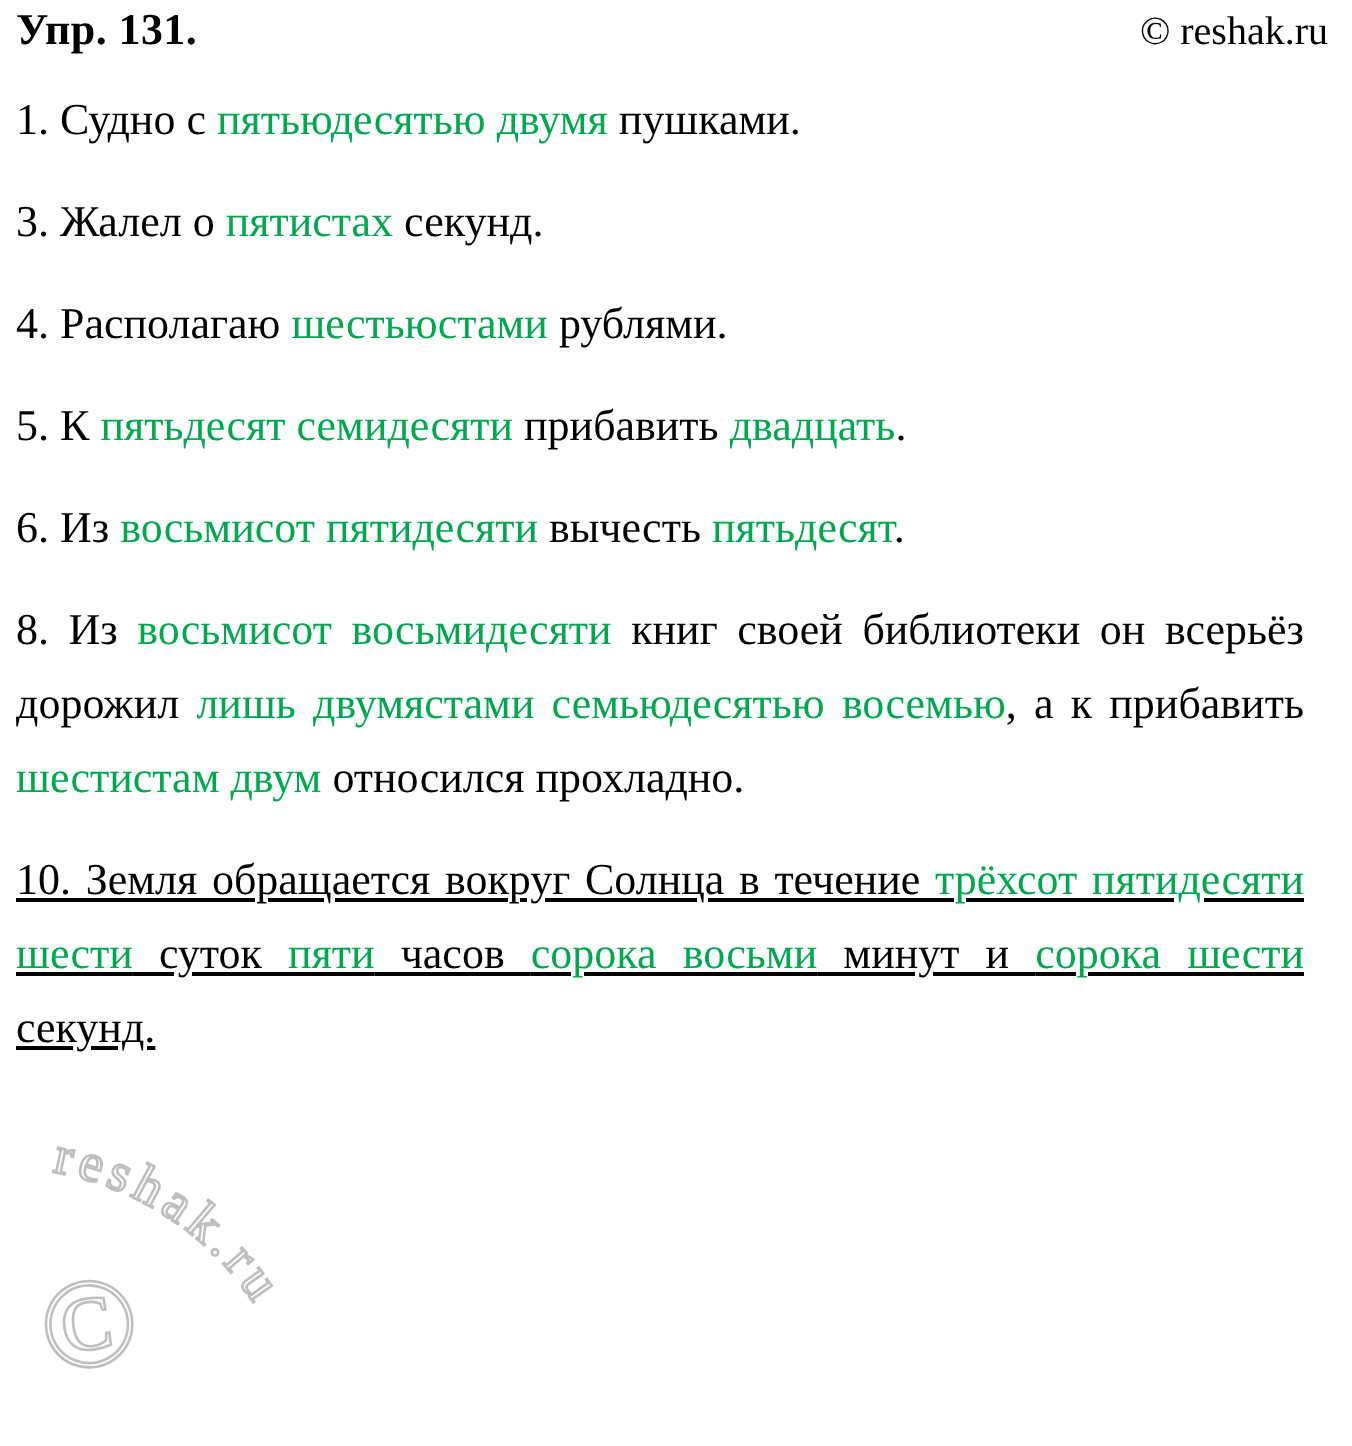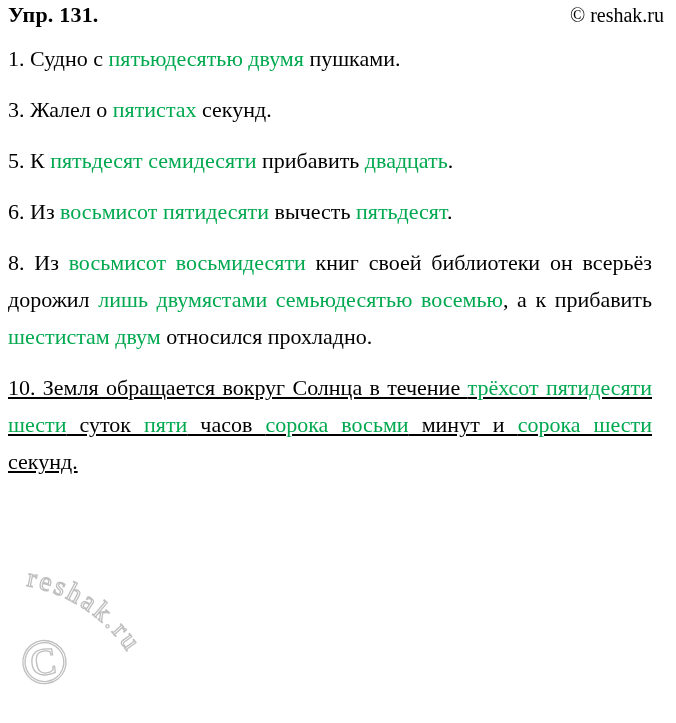--- a/index.html
+++ b/index.html
@@ -59,19 +59,20 @@
   </svg>
 
   <div class="header">
     <span class="title">Упр. 131.</span>
     <span class="copyright">© reshak.ru</span>
   </div>
 
   <div class="sentences">
       <p class="sentence"><span class="plain">1. Судно с </span><span class="hl">пятьюдесятью двумя</span><span class="plain"> пушками.</span></p>
       <p class="sentence"><span class="plain">3. Жалел о </span><span class="hl">пятистах</span><span class="plain"> секунд.</span></p>
+      <p class="sentence"><span class="plain">4. Располагаю </span><span class="hl">шестьюстами</span><span class="plain"> рублями.</span></p>
       <p class="sentence"><span class="plain">5. К </span><span class="hl">пятьдесят семидесяти</span><span class="plain"> прибавить </span><span class="hl">двадцать</span><span class="plain">.</span></p>
       <p class="sentence"><span class="plain">6. Из </span><span class="hl">восьмисот пятидесяти</span><span class="plain"> вычесть </span><span class="hl">пятьдесят</span><span class="plain">.</span></p>
       <p class="sentence"><span class="plain">8. Из </span><span class="hl">восьмисот восьмидесяти</span><span class="plain"> книг своей библиотеки он всерьёз дорожил </span><span class="hl">лишь двумястами семьюдесятью восемью</span><span class="plain">, а к прибавить </span><span class="hl">шестистам двум</span><span class="plain"> относился прохладно.</span></p>
       <p class="sentence"><span class="plain">10. Земля обращается вокруг Солнца в течение </span><span class="hl">трёхсот пятидесяти шести</span><span class="plain"> суток </span><span class="hl">пяти</span><span class="plain"> часов </span><span class="hl">сорока восьми</span><span class="plain"> минут и </span><span class="hl">сорока шести</span><span class="plain"> секунд.</span></p>
     </div>
 
 </div>
 
 </body></html>

